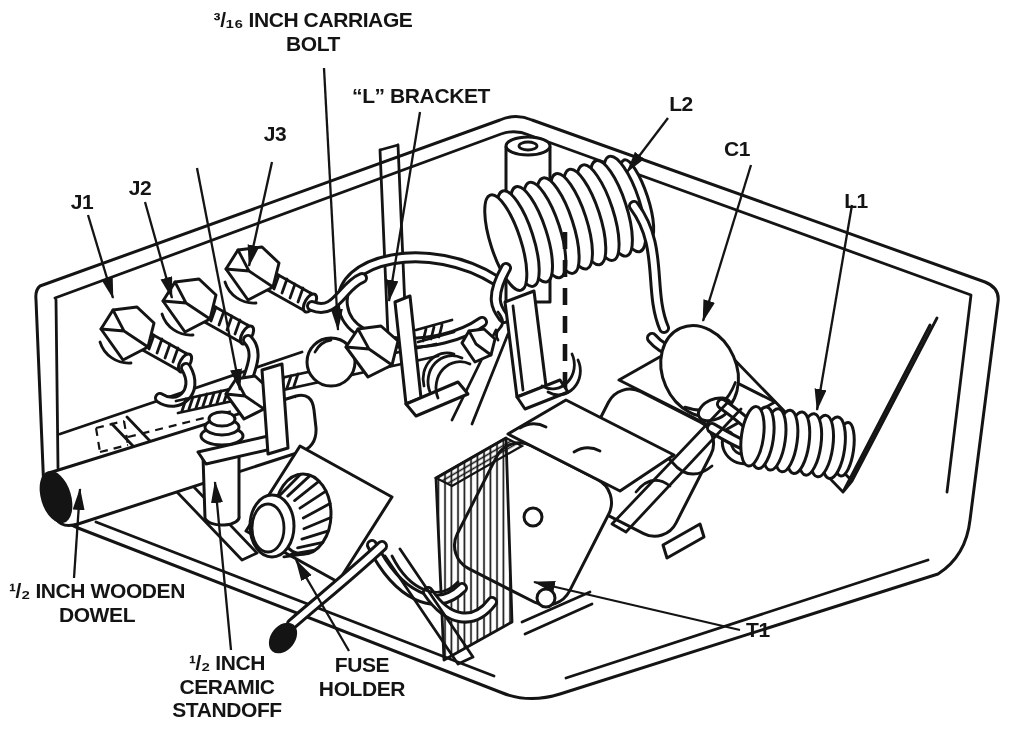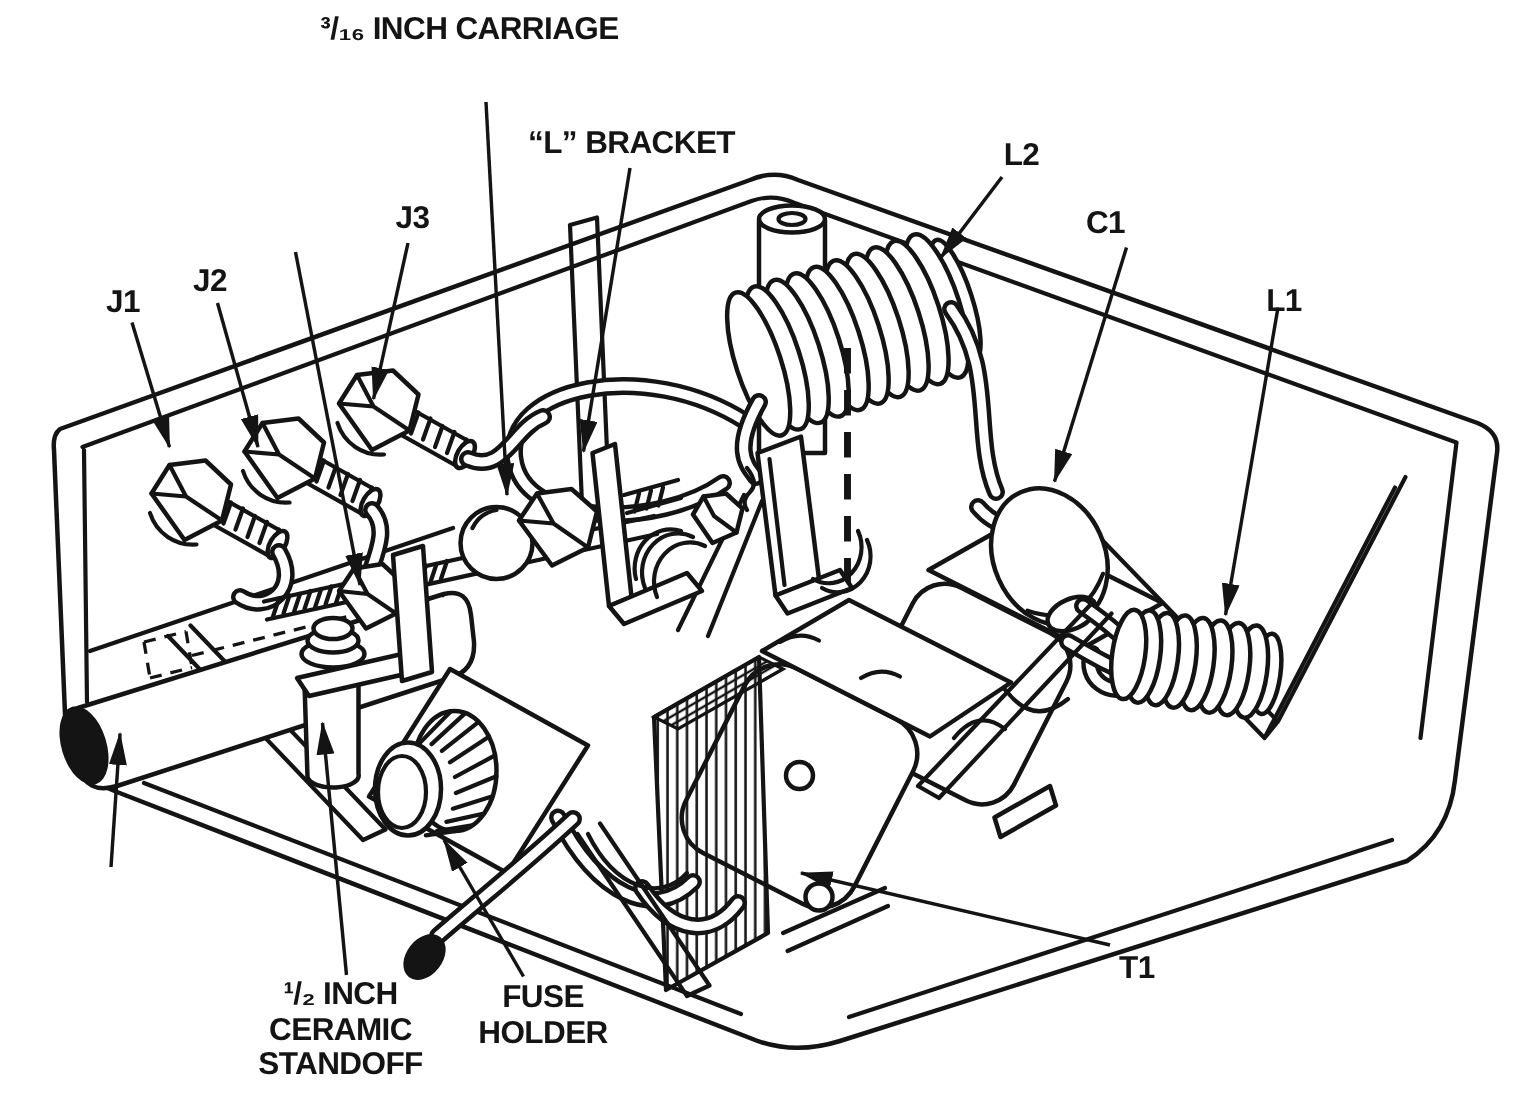--- a/index.html
+++ b/index.html
@@ -2,21 +2,21 @@
 <html><head>
 <meta charset="utf-8">
 <style>
   html,body{margin:0;padding:0;background:#fff;}
   #stage{position:relative;width:1024px;height:733px;background:#ffffff;overflow:hidden;
          font-family:"Liberation Sans","DejaVu Sans",sans-serif;}
   svg{position:absolute;left:0;top:0;}
   .lbl{position:absolute;transform:translateX(-50%);text-align:center;
        font-weight:700;font-size:21px;line-height:1.13;letter-spacing:-0.4px;
        color:#141414;white-space:nowrap;}
-  .lbl-left{transform:none;text-align:center;margin-top:16px;}
+  .lbl-left{transform:none;text-align:center;}
   
   .ln{stroke:#141414;fill:none;stroke-width:2.8;stroke-linecap:round;stroke-linejoin:round;}
   .wh{stroke:#141414;fill:#ffffff;stroke-width:3;stroke-linejoin:round;}
   .blk{fill:#141414;stroke:none;}
   .to{stroke:#141414;stroke-width:12;fill:none;stroke-linecap:round;}
   .ti{stroke:#ffffff;stroke-width:6;fill:none;stroke-linecap:round;}
   .ldr{stroke:#141414;stroke-width:2.3;fill:none;}
 </style>
 </head>
 <body>
@@ -246,44 +246,49 @@
   <path class="ldr" marker-end="url(#arw)" d="M852,205 L817,410"></path>
   <path class="ldr" marker-end="url(#arw)" d="M740,630 L534,582"></path>
   <path class="ldr" marker-end="url(#arw)" d="M74,578 L80,489"></path>
   <path class="ldr" marker-end="url(#arw)" d="M231,650 L215,482"></path>
   <path class="ldr" marker-end="url(#arw)" d="M349,651 L296,560"></path>
 </g>
 </svg>
 
 <div class="lbl" style="left:313px;top:8px;">
   <div>³/₁₆ INCH CARRIAGE</div>
+  <div>BOLT</div>
 </div>
 <div class="lbl" style="left:421px;top:84px;">
   <div>“L” BRACKET</div>
 </div>
-<div class="lbl" style="left:275px;top:134px;">
+<div class="lbl" style="left:275px;top:122px;">
   <div>J3</div>
 </div>
 <div class="lbl" style="left:140px;top:176px;">
   <div>J2</div>
 </div>
 <div class="lbl" style="left:82px;top:190px;">
   <div>J1</div>
 </div>
 <div class="lbl" style="left:681px;top:92px;">
   <div>L2</div>
 </div>
 <div class="lbl" style="left:737px;top:137px;">
   <div>C1</div>
 </div>
 <div class="lbl" style="left:856px;top:177px;margin-top:12px;">
   <div>L1</div>
 </div>
 <div class="lbl lbl-left" style="left:746px;top:618px;">
   <div>T1</div>
+</div>
+<div class="lbl" style="left:97px;top:579px;">
+  <div>¹/₂ INCH WOODEN</div>
+  <div>DOWEL</div>
 </div>
 <div class="lbl" style="left:227px;top:651px;">
   <div>¹/₂ INCH</div>
   <div>CERAMIC</div>
   <div>STANDOFF</div>
 </div>
 <div class="lbl" style="left:362px;top:653px;">
   <div>FUSE</div>
   <div>HOLDER</div>
 </div>

